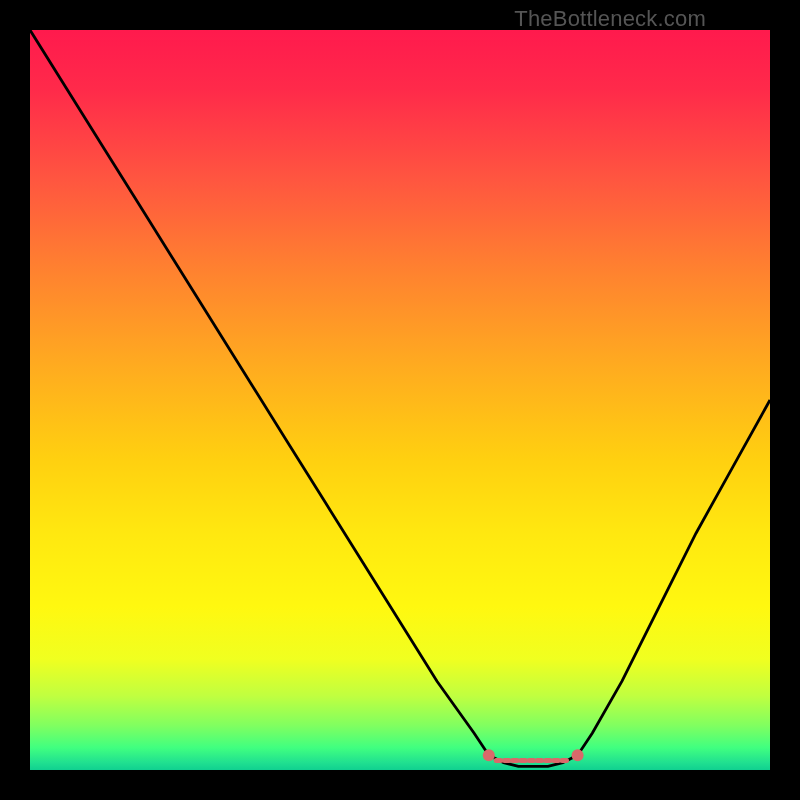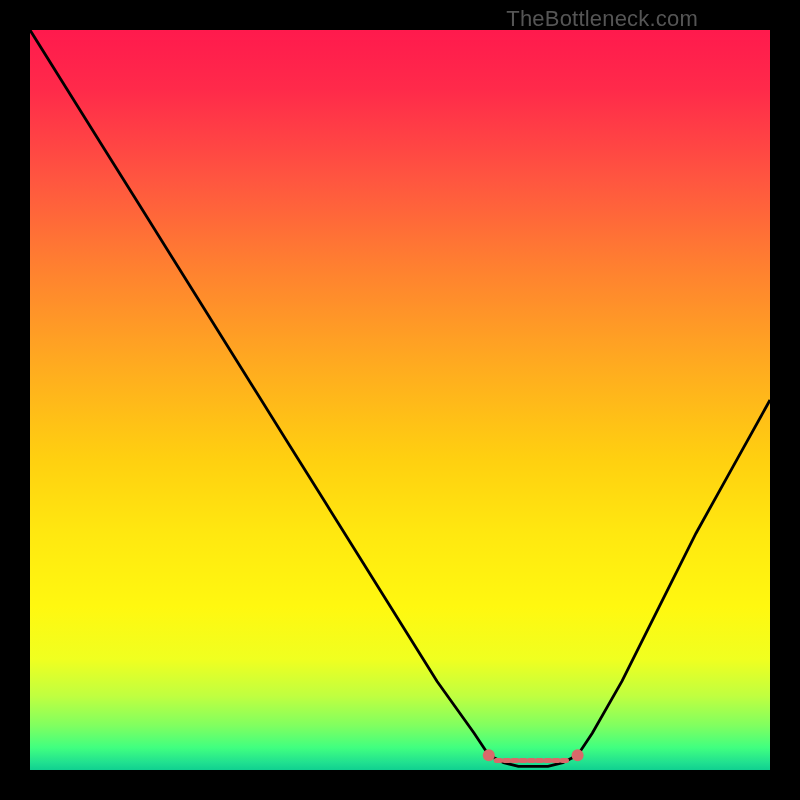--- a/index.html
+++ b/index.html
@@ -9,20 +9,21 @@
     width: 800px;
     height: 800px;
     overflow: hidden;
     font-family: Arial, sans-serif;
   }
   .container {
     position: relative;
     width: 728px;
     height: 800px;
     background: #000;
+    padding-left: 8px;
   }
   .plot-area {
     position: absolute;
     left: 30px;
     top: 30px;
     width: 740px;
     height: 740px;
     background: linear-gradient(to bottom,
       #ff1a4d 0%,
       #ff2a4a 8%,

